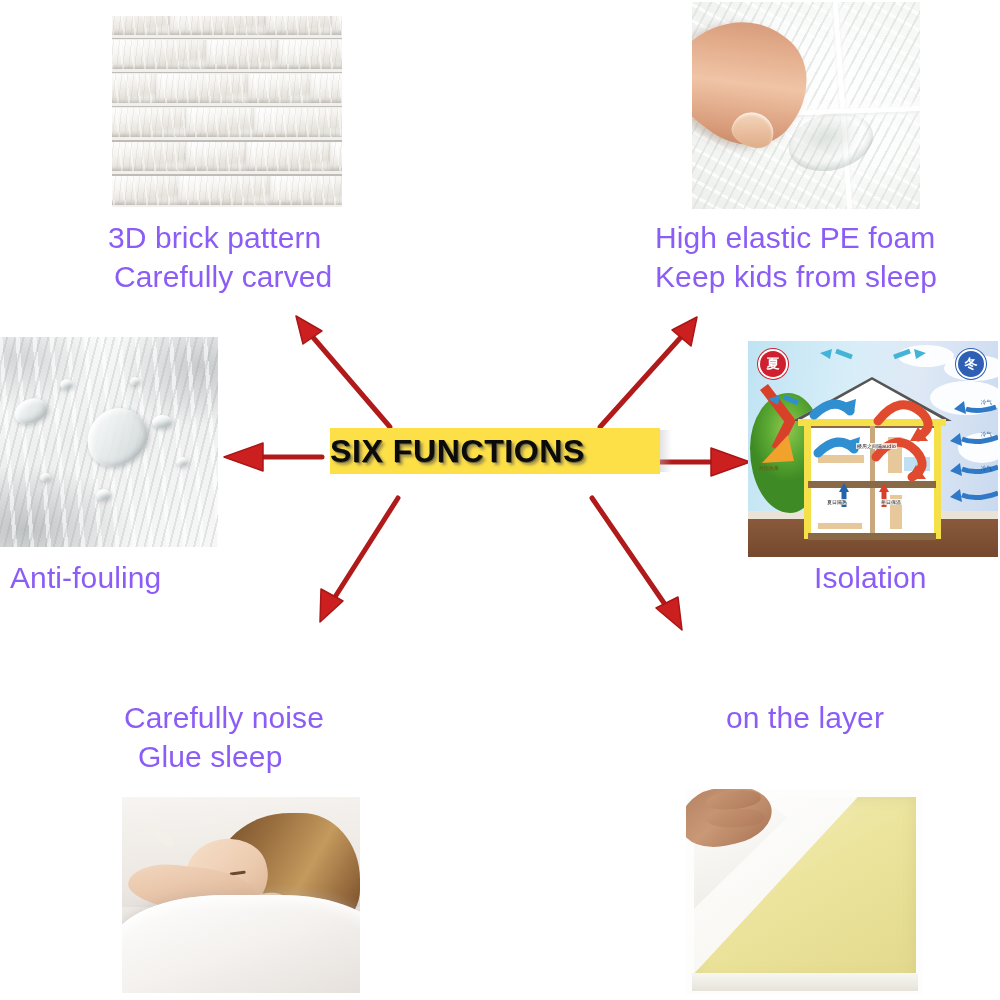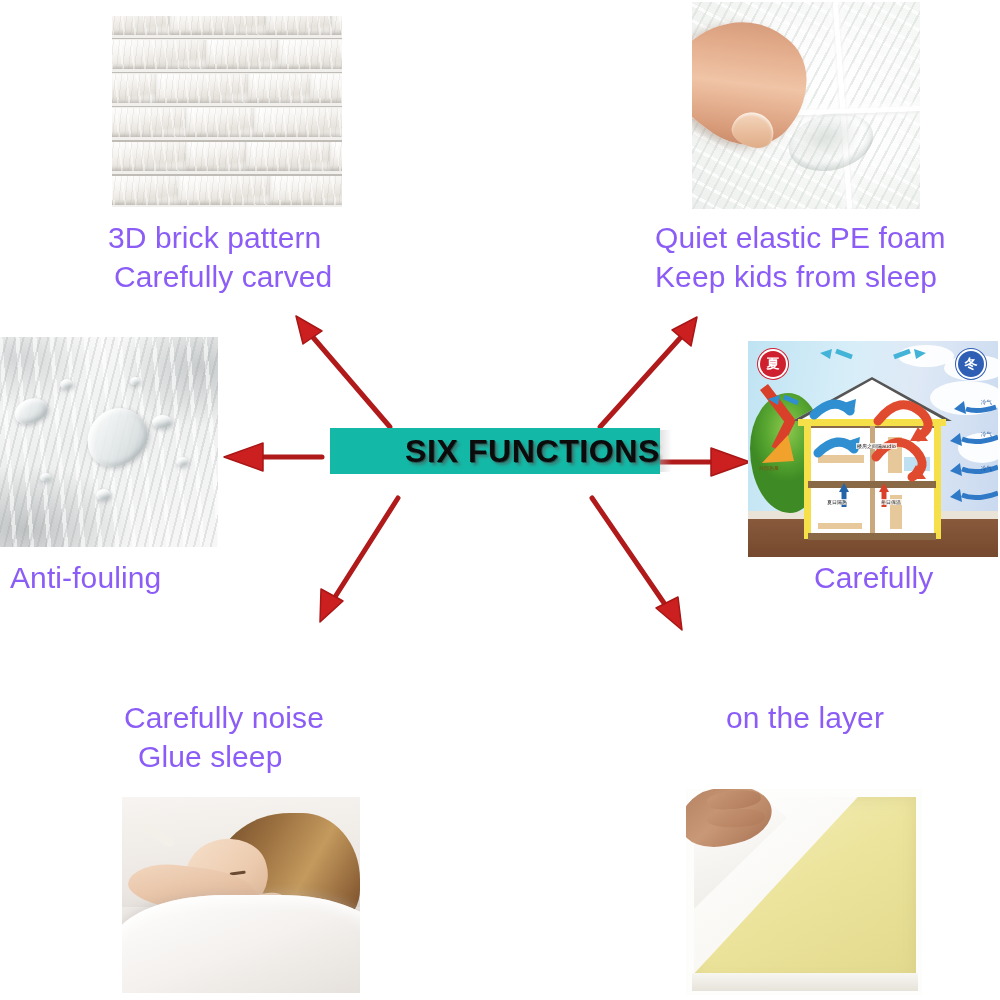--- a/index.html
+++ b/index.html
@@ -17,22 +17,22 @@
     font-weight:400;
     line-height:1.30;
     white-space:nowrap;
     letter-spacing:.1px;
   }
   .cap .l1,.cap .l2{display:block;}
 
   
   #center-title{
     position:absolute;left:330px;top:428px;width:330px;height:46px;
-    display:flex;align-items:center;justify-content:flex-end;
-    background:#14b8a6;
+    display:flex;align-items:center;justify-content:flex-start;
+    background:#fde047;
   }
   #center-title .txt{
     font-size:32px;font-weight:700;color:#0b0b0b;
     letter-spacing:.6px;
     font-family:"Liberation Sans","DejaVu Sans",sans-serif;
     text-shadow:3px 3px 3px rgba(80,80,80,.55), 1px 1px 0 rgba(0,0,0,.5);
     white-space:nowrap;
   }
   #center-title::after{
     content:"";position:absolute;right:-12px;top:2px;width:12px;height:42px;
@@ -307,21 +307,21 @@
     <div class="foamtex"></div>
     <div class="foamseam seam-v"></div>
     <div class="foamseam seam-h"></div>
     <div class="press"></div>
     <div class="finger">
       <div class="nail"></div>
     </div>
   </div>
 
   <div class="node cap" style="left:655px;top:218px;font-size:30px">
-    <span class="l1">Quiet elastic PE foam</span>
+    <span class="l1">High elastic PE foam</span>
     <span class="l2">Keep kids from sleep</span>
   </div>
 
   <div class="photo" id="ph-water">
     <div class="wtex"></div>
     <div class="drop big"></div>
     <div class="drop mid"></div>
     <div class="drop sm1"></div>
     <div class="drop sm2"></div>
     <div class="drop sm3"></div>
@@ -401,21 +401,21 @@
     <div class="cold" style="top:58px">冷气</div>
     <div class="cold" style="top:90px">冷气</div>
     <div class="cold" style="top:124px">冷气</div>
     <div class="cn-label" style="left:10px;top:124px;background:none;color:#7a4a14">外部热量</div>
     <div class="cn-label" style="left:108px;top:102px">楼房之间隔audio</div>
     <div class="cn-label" style="left:78px;top:158px">夏日隔热</div>
     <div class="cn-label" style="left:132px;top:158px">冬日保温</div>
   </div>
 
   <div class="node cap" style="left:814px;top:558px;font-size:30px">
-    <span class="l1">Carefully</span>
+    <span class="l1">Isolation</span>
   </div>
 
   <div class="node cap" style="left:124px;top:698px;font-size:30px">
     <span class="l1">Carefully noise</span>
     <span class="l2" style="padding-left:14px">Glue sleep</span>
   </div>
 
   <div class="photo" id="ph-sleep">
     <div class="bedtop"></div>
     <div class="hair"></div>

